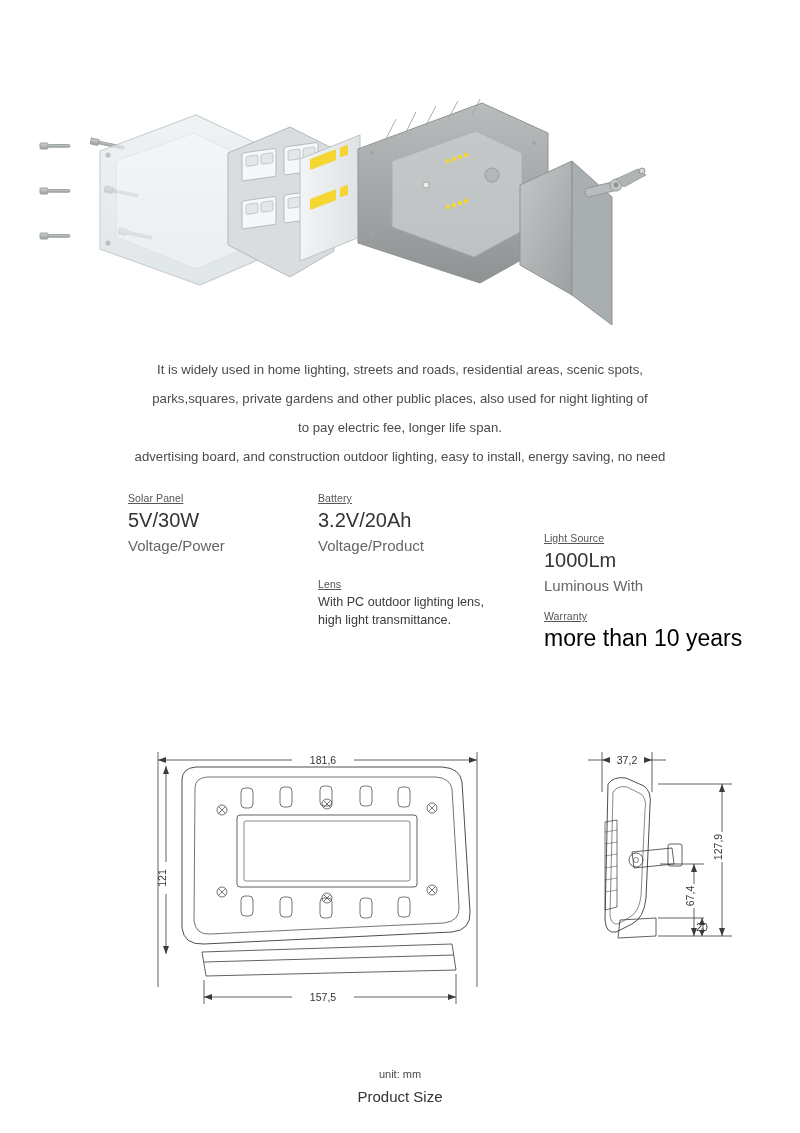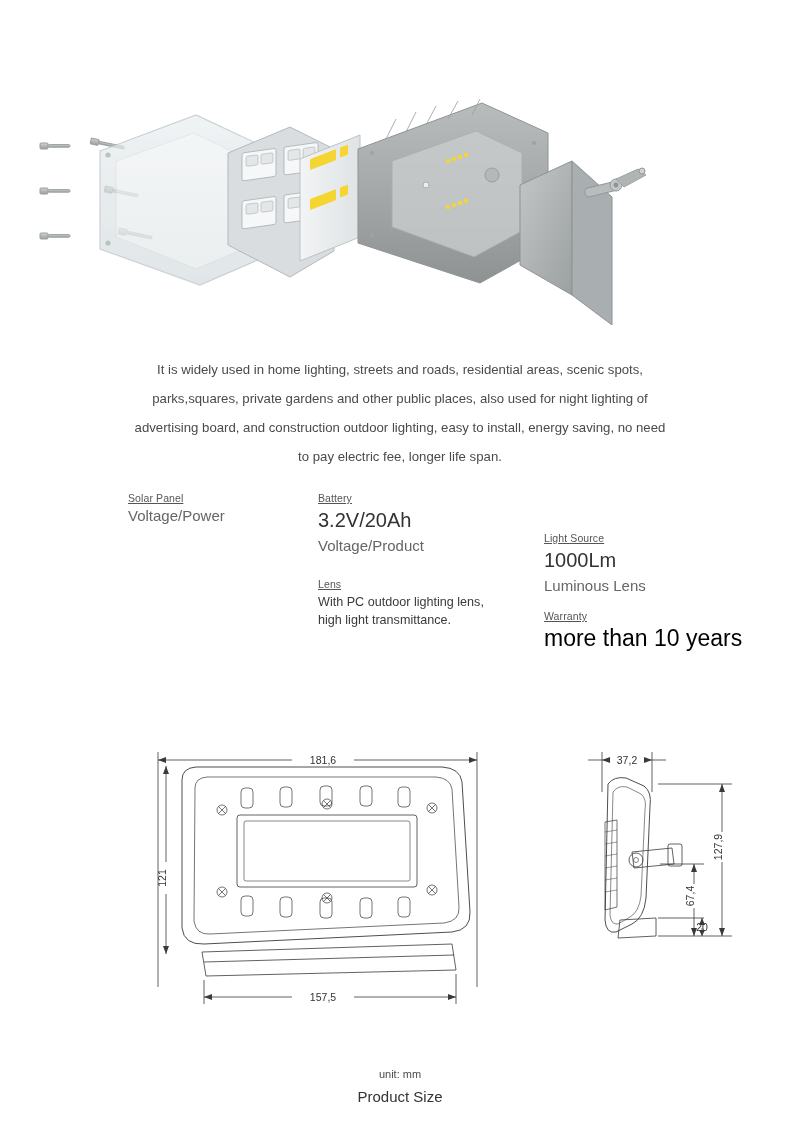--- a/index.html
+++ b/index.html
@@ -264,47 +264,48 @@
       <circle cx="96" cy="60" r="2.4" fill="#8e9394"></circle>
       <path d="M96,54 L118,44 L126,50 L104,62 Z" fill="#b0b4b5" stroke="#949899" stroke-width=".8"></path>
       <circle cx="122" cy="46" r="3" fill="#cfd2d3" stroke="#949899"></circle>
     </g>
   </svg>
 </div>
 
 <div class="description">
   <div>It is widely used in home lighting, streets and roads, residential areas, scenic spots,</div>
   <div>parks,squares, private gardens and other public places, also used for night lighting of</div>
+  <div>to pay electric fee, longer life span.</div>
   <div>advertising board, and construction outdoor lighting, easy to install, energy saving, no need</div>
-  <div>to pay electric fee, longer life span.</div>
 </div>
 
 <div class="specs">
 
   <div class="spec-col c1">
     <div class="spec-label">Solar Panel</div>
+    <div class="spec-value">5V/30W</div>
     <div class="spec-sub">Voltage/Power</div>
   </div>
 
   <div class="spec-col c2">
     <div class="spec-label">Battery</div>
     <div class="spec-value">3.2V/20Ah</div>
     <div class="spec-sub">Voltage/Product</div>
 
     <div class="spec-block2">
       <div class="spec-label">Lens</div>
       <div class="spec-text">With PC outdoor lighting lens,</div>
       <div class="spec-text">high light transmittance.</div>
     </div>
   </div>
 
   <div class="spec-col c3">
     <div class="spec-label">Light Source</div>
     <div class="spec-value">1000Lm</div>
-    <div class="spec-sub">Luminous Lens</div>
+    <div class="spec-sub">Luminous With</div>
 
     <div class="spec-block2" style="top:78px">
       <div class="spec-label">Warranty</div>
       <div class="spec-value-lg">more than 10 years</div>
     </div>
   </div>
 </div>
 
 <div class="dimensions">
   <svg width="800" height="320" viewBox="0 0 800 320" xmlns="http://www.w3.org/2000/svg">

